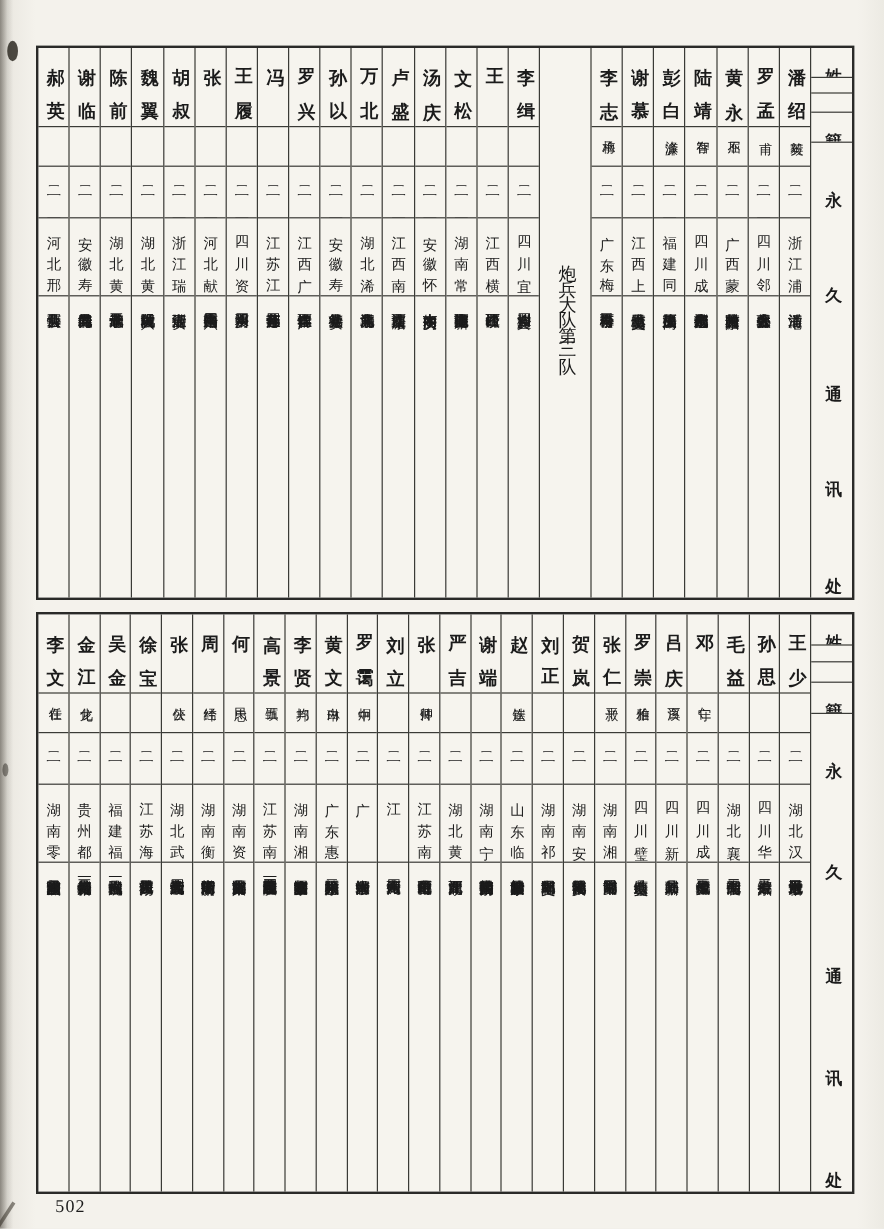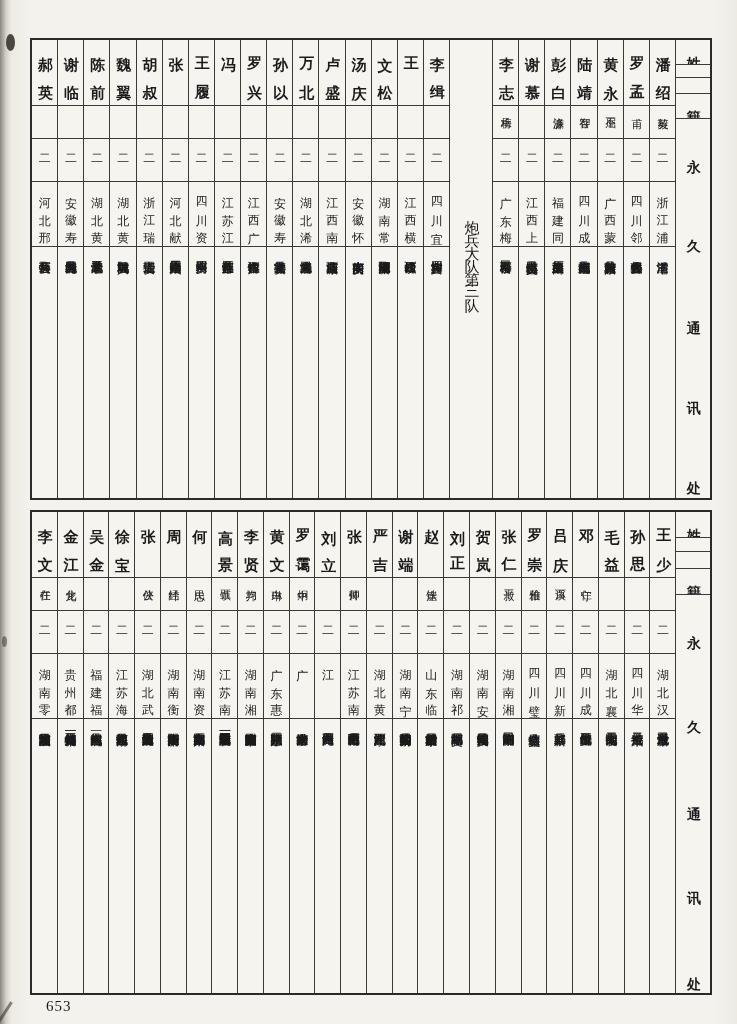--- a/index.html
+++ b/index.html
@@ -924,14 +924,14 @@
         </div>
         <div class="cell r-native">
           <span class="vtxt">籍贯</span>
         </div>
         <div class="cell r-addr">
           <span class="vtxt">永久通讯处</span>
         </div>
       </div>
     </div>
 
-  <div class="pagenum">653</div>
+  <div class="pagenum">502</div>
 </div>
 
 </body></html>

